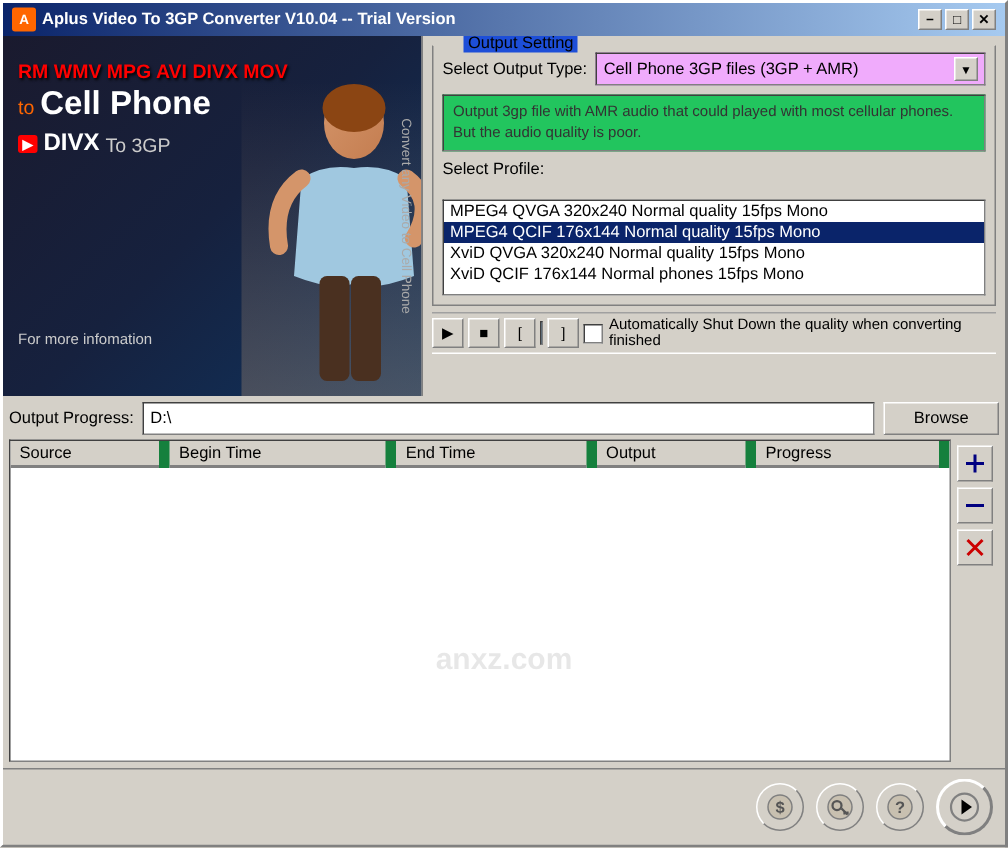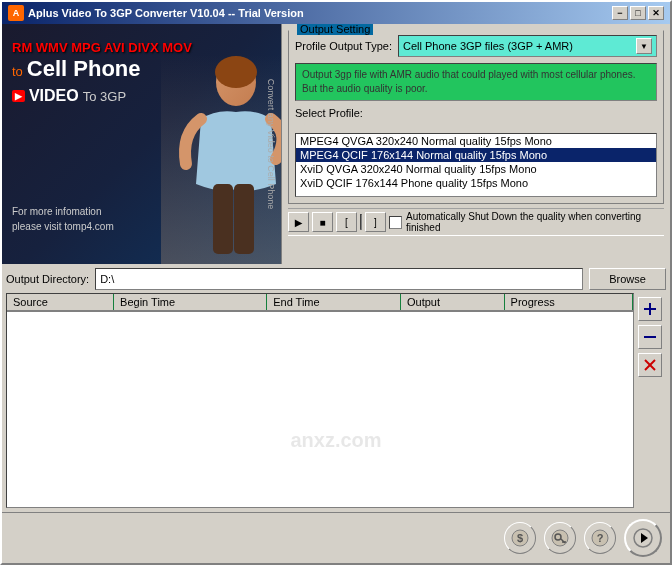--- a/index.html
+++ b/index.html
@@ -180,43 +180,43 @@
       border: 1px solid #808080;
       border-top-color: #d4d0c8;
       background: #d4d0c8;
       padding: 4px 6px 6px 6px;
       position: relative;
     }
 
     .group-label {
       position: absolute;
       top: -8px;
-      left: 8px;
-      background: #0369a1;
+      left: 20px;
+      background: #1d4ed8;
       padding: 0 3px;
       font-size: 11px;
       color: #000;
     }
 
     .select-row {
       display: flex;
       align-items: center;
       gap: 6px;
       margin-bottom: 6px;
     }
 
     .select-label {
       white-space: nowrap;
       font-size: 11px;
     }
 
     .output-type-select {
       flex: 1;
       height: 22px;
-      background: #5eead4;
+      background: #f0abfc;
       border: 1px solid #808080;
       border-top-color: #404040;
       border-left-color: #404040;
       font-size: 11px;
       padding: 0 4px;
       display: flex;
       align-items: center;
       justify-content: space-between;
       cursor: pointer;
     }
@@ -371,21 +371,21 @@
       position: relative;
     }
 
     .file-table {
       width: 100%;
       border-collapse: collapse;
     }
 
     .file-table th {
       background: #d4d0c8;
-      border-right: 1px solid #15803d;
+      border-right: 7px solid #15803d;
       border-bottom: 2px solid #808080;
       padding: 2px 6px;
       text-align: left;
       font-size: 11px;
       font-weight: normal;
       white-space: nowrap;
     }
 
     
     .full-content-area {
@@ -507,21 +507,21 @@
 
     <div class="left-banner">
       <div class="banner-text-top">
         <div class="banner-rm-wmv">RM WMV MPG AVI DIVX MOV</div>
         <div style="display:flex; align-items:baseline; gap:4px;">
           <span class="banner-to-word">to</span>
           <span class="banner-to-cell">Cell Phone</span>
         </div>
         <div class="banner-video-3gp">
           <span class="video-icon-box">▶</span>
-          <span class="banner-video-text">VIDEO</span>
+          <span class="banner-video-text">DIVX</span>
           <span class="banner-to-3gp">To 3GP</span>
         </div>
       </div>
 
       <div class="person-img">
         <svg width="120" height="210" viewBox="0 0 120 210" xmlns="http://www.w3.org/2000/svg">
           <defs>
             <linearGradient id="skinGrad" x1="0%" y1="0%" x2="100%" y2="100%">
               <stop offset="0%" style="stop-color:#d4956a;stop-opacity:1"></stop>
               <stop offset="100%" style="stop-color:#c47d50;stop-opacity:1"></stop>
@@ -537,50 +537,49 @@
           <rect x="52" y="130" width="20" height="70" rx="5" fill="#4a3020"></rect>
           <rect x="73" y="130" width="20" height="70" rx="5" fill="#4a3020"></rect>
 
           <path d="M40 65 Q20 80 25 110" stroke="#d4956a" stroke-width="12" fill="none" stroke-linecap="round"></path>
           <path d="M110 65 Q130 80 115 105" stroke="#d4956a" stroke-width="12" fill="none" stroke-linecap="round"></path>
         </svg>
       </div>
 
       <div class="banner-info">
         <div>For more infomation</div>
-        <div>please visit tomp4.com</div>
       </div>
 
       <div style="position:absolute; right:2px; top:0; bottom:0; width:16px; display:flex; align-items:center; justify-content:center; overflow:hidden;">
         <span style="transform:rotate(90deg); white-space:nowrap; font-size:9px; color:#aaa;">Convert any Video to Cell Phone</span>
       </div>
     </div>
 
     <div class="right-panel">
 
       <div class="group-box">
         <span class="group-label">Output Setting</span>
 
         <div class="select-row">
-          <span class="select-label">Profile Output Type:</span>
+          <span class="select-label">Select Output Type:</span>
           <div class="output-type-select">
             <span>Cell Phone 3GP  files (3GP + AMR)</span>
             <div class="select-arrow">▼</div>
           </div>
         </div>
 
         <div class="description-box">Output 3gp file with AMR audio that could played with most cellular phones. But the audio quality is poor.</div>
 
         <div class="profile-label">Select Profile:</div>
 
         <div class="profile-list">
           <div class="profile-item">MPEG4 QVGA 320x240 Normal quality 15fps Mono</div>
           <div class="profile-item selected">MPEG4 QCIF 176x144 Normal quality 15fps Mono</div>
           <div class="profile-item">XviD  QVGA 320x240 Normal quality 15fps Mono</div>
-          <div class="profile-item">XviD  QCIF 176x144 Phone quality 15fps Mono</div>
+          <div class="profile-item">XviD  QCIF 176x144 Normal phones 15fps Mono</div>
         </div>
       </div>
 
       <div style="display:flex; align-items:center; gap:3px; padding:2px 0; border-top:1px solid #a0a0a0; border-bottom:1px solid #ffffff;">
         <div class="trans-btn">▶</div>
         <div class="trans-btn">■</div>
         <div class="trans-btn">[</div>
         <div class="progress-track">
           <div class="progress-fill"></div>
         </div>
@@ -593,21 +592,21 @@
       </div>
 
     </div>
   </div>
 
   <div style="display:flex; flex-direction:column; flex:1; padding:4px; gap:3px; position:relative;">
 
     <div class="watermark">anxz.com</div>
 
     <div class="output-dir-row">
-      <span class="dir-label">Output Directory:</span>
+      <span class="dir-label">Output Progress:</span>
       <input class="dir-input" type="text" value="D:\" style="">
       <div class="browse-btn">Browse</div>
     </div>
 
     <div class="full-content-area">
       <div class="file-list-panel">
         <div class="file-table-container">
           <table class="file-table">
             <thead>
               <tr>

